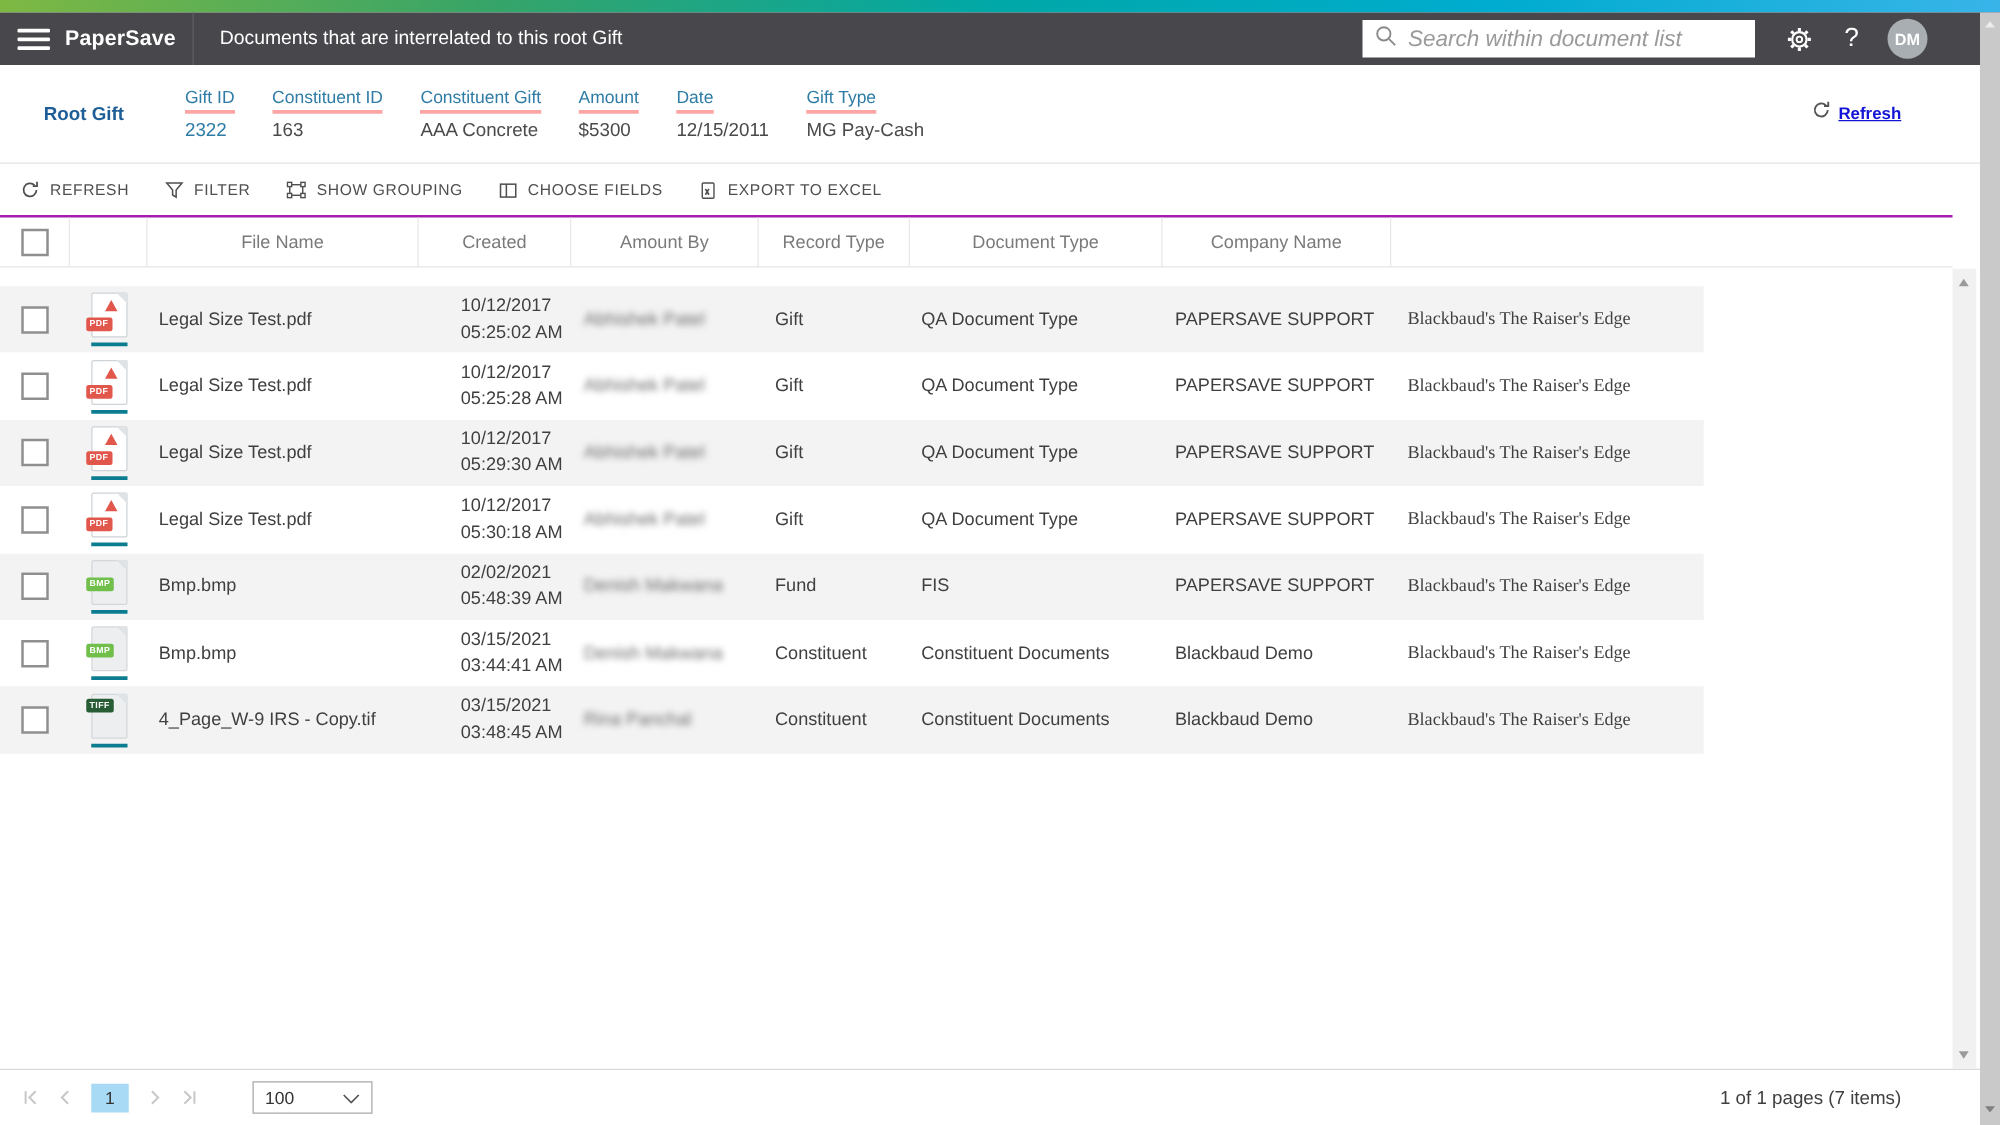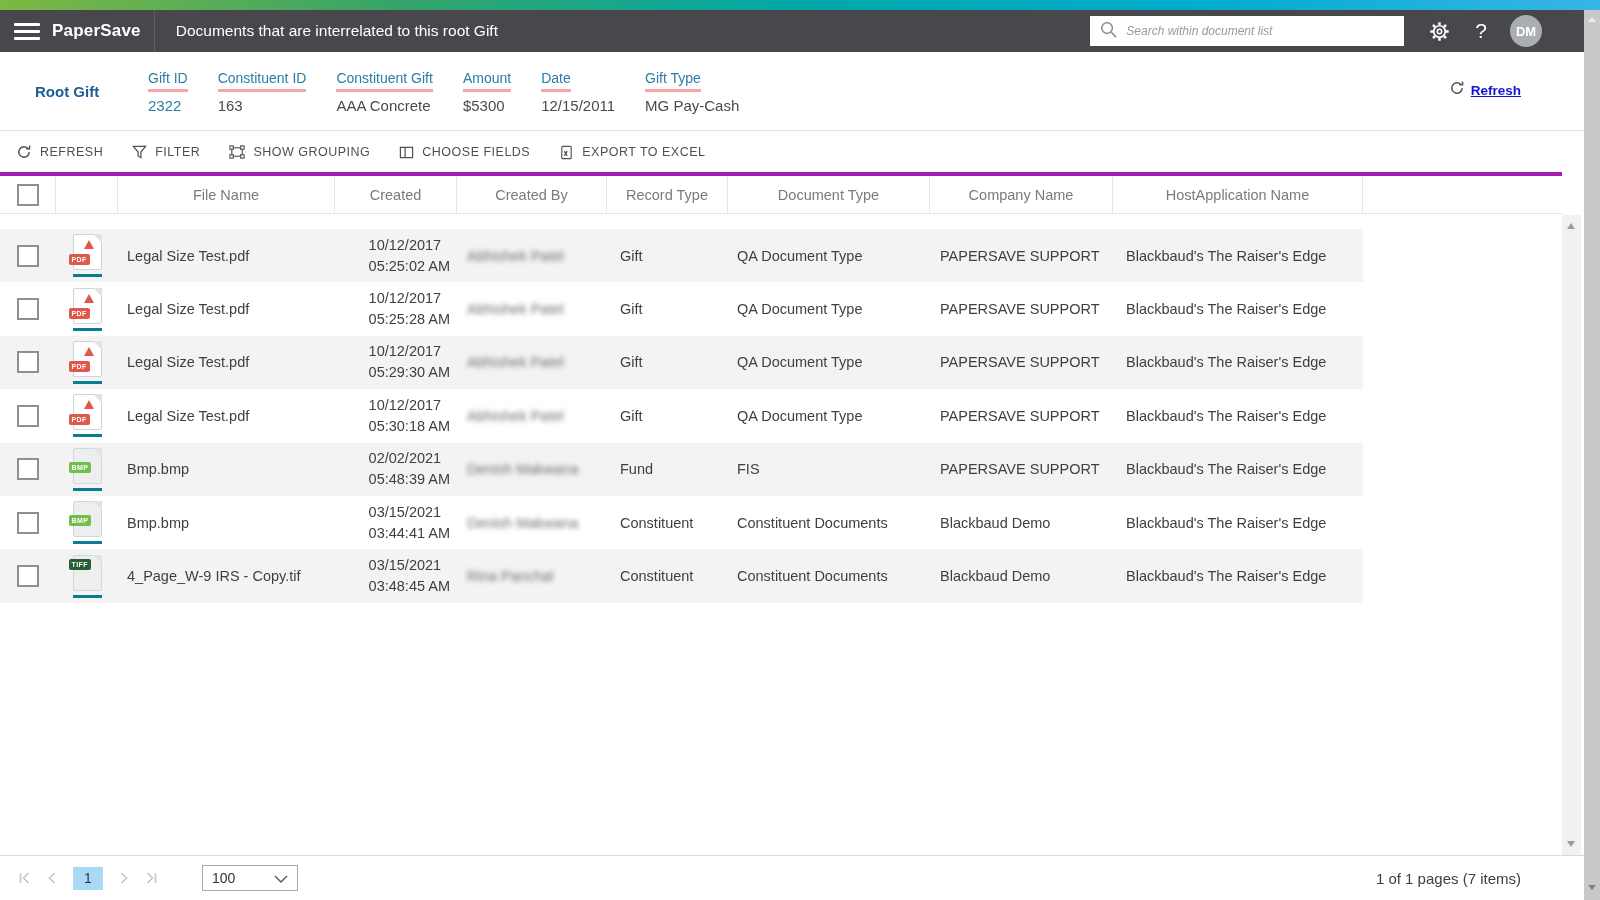--- a/index.html
+++ b/index.html
@@ -13,21 +13,21 @@
   
   .appbar { position:absolute; top:10px; left:0; width:1600px; height:42px; background:#47474c;
     display:flex; align-items:center; color:#fff; }
   .hamburger { margin-left:14px; width:26px; cursor:pointer; }
   .hamburger span { display:block; width:26px; height:3px; background:#fff; margin:4px 0; border-radius:1px; }
   .app-name { font-size:17px; font-weight:700; margin-left:12px; letter-spacing:0.2px; }
   .vsep { width:1px; height:42px; background:#5e5e63; margin-left:13px; }
   .page-title { margin-left:21px; font-size:15.5px; font-weight:400; }
   .bar-right { margin-left:auto; display:flex; align-items:center; padding-right:58px; }
   .search-box { width:314px; height:30px; background:#fff; display:flex; align-items:center; padding:0 9px; }
-  .search-box input { border:none; outline:none; flex:1; font-size:12px; margin-left:8px;
+  .search-box input { border:none; outline:none; flex:1; font-size:18px; margin-left:8px;
     font-family:"Liberation Sans",sans-serif; color:#444; }
   .search-box input::placeholder { color:#9a9a9a; font-style:italic; }
   .bar-icon { margin-left:24px; cursor:pointer; display:flex; align-items:center; }
   .help-glyph { font-size:21px; color:#fff; font-weight:400; }
   .avatar { margin-left:23px; width:32px; height:32px; border-radius:50%; background:#a9aeb2;
     color:#fff; font-size:13px; font-weight:700; display:flex; align-items:center; justify-content:center; cursor:pointer; }
 
   
   .rootgift { position:absolute; top:52px; left:0; width:1584px; height:79px; border-bottom:1px solid #e3e3e3;
     display:flex; align-items:center; background:#fff; }
@@ -42,21 +42,21 @@
   .rg-refresh .lbl { color:#1414d6; font-weight:700; font-size:13.5px; text-decoration:underline; }
 
   
   .toolbar { position:absolute; top:132px; left:0; width:1584px; height:40px; display:flex; align-items:center;
     padding-left:16px; gap:29px; background:#fff; }
   .tb-btn { display:flex; align-items:center; gap:8px; font-size:12.5px; color:#4f4f4f;
     letter-spacing:0.5px; cursor:pointer; white-space:nowrap; }
   .tb-btn svg { display:block; }
 
   
-  .thead { position:absolute; top:172px; left:0; width:1562px; height:42px; border-top:4px solid #a21caf;
+  .thead { position:absolute; top:172px; left:0; width:1562px; height:42px; border-top:2px solid #a21caf;
     border-bottom:1px solid #e6e6e6; display:flex; background:#fff; font-size:14.5px; color:#7a7a7a; }
   .th { display:flex; align-items:center; justify-content:center; border-right:1px solid #e8e8e8; }
   .w-check{width:56px;} .w-icon{width:62px;} .w-file{width:217px;} .w-created{width:122px;}
   .w-by{width:150px;} .w-rtype{width:121px;} .w-dtype{width:202px;} .w-company{width:183px;}
   .w-host{width:250px;} .w-trail{flex:1; border-right:none;}
   .cb { width:22px; height:22px; border:2px solid #8f8f8f; background:#fff; cursor:pointer; }
 
   .tbody { position:absolute; top:229px; left:0; width:1363px; }
   .trow { display:flex; height:53.4px; background:#fff; }
   .trow.stripe { background:#f3f3f3; }
@@ -64,21 +64,21 @@
   .c-check{width:56px; justify-content:center;}
   .c-icon{width:62px; flex-direction:column; justify-content:center;}
   .c-file{width:217px; padding-left:9px;}
   .c-created{width:122px; justify-content:flex-end; padding-right:7px;}
   .created-inner{ line-height:1.45; }
   .c-by{width:150px; padding-left:10px;}
   .blurred { filter:blur(2.6px); color:#6f6f6f; }
   .c-rtype{width:121px; padding-left:13px;}
   .c-dtype{width:202px; padding-left:9px;}
   .c-company{width:183px; padding-left:10px;}
-  .c-host{width:250px; padding-left:13px;}
+  .c-host{width:250px; padding-left:13px;font-family:Liberation Serif, serif;}
 
   
   .ficon { width:29px; height:36px; position:relative; border-radius:2px; cursor:pointer; }
   .ficon-pdf { background:#fff; border:1px solid #ced3d7; }
   .ficon-bmp, .ficon-tiff { background:#eceef0; border:1px solid #d3d7da; }
   .fold { position:absolute; top:-1px; right:-1px; width:0; height:0;
     border-top:9px solid #dfe3e6; border-left:9px solid transparent; }
   .fbadge { position:absolute; left:-5px; color:#fff; font-size:7px; font-weight:700;
     padding:2px 3px; border-radius:2px; letter-spacing:0.4px; line-height:1; }
   .ficon-pdf .fbadge { bottom:4px; background:#e2574c; }
@@ -222,25 +222,24 @@
     </div>
   </div>
 
 <div class="thead" id="thead">
     <div class="th w-check">
       <div class="cb"></div>
     </div>
     <div class="th w-icon"></div>
     <div class="th w-file">File Name</div>
     <div class="th w-created">Created</div>
-    <div class="th w-by">Created By</div>
+    <div class="th w-by">Amount By</div>
     <div class="th w-rtype">Record Type</div>
     <div class="th w-dtype">Document Type</div>
     <div class="th w-company">Company Name</div>
-    <div class="th w-host">HostApplication Name</div>
     <div class="th w-trail"></div>
   </div>
 <div class="tbody" id="tbody">
     <div class="trow stripe">
       <div class="cell c-check">
         <div class="cb"></div>
       </div>
       <div class="cell c-icon">
         <div class="ficon ficon-pdf">
           <div class="fold"></div>

